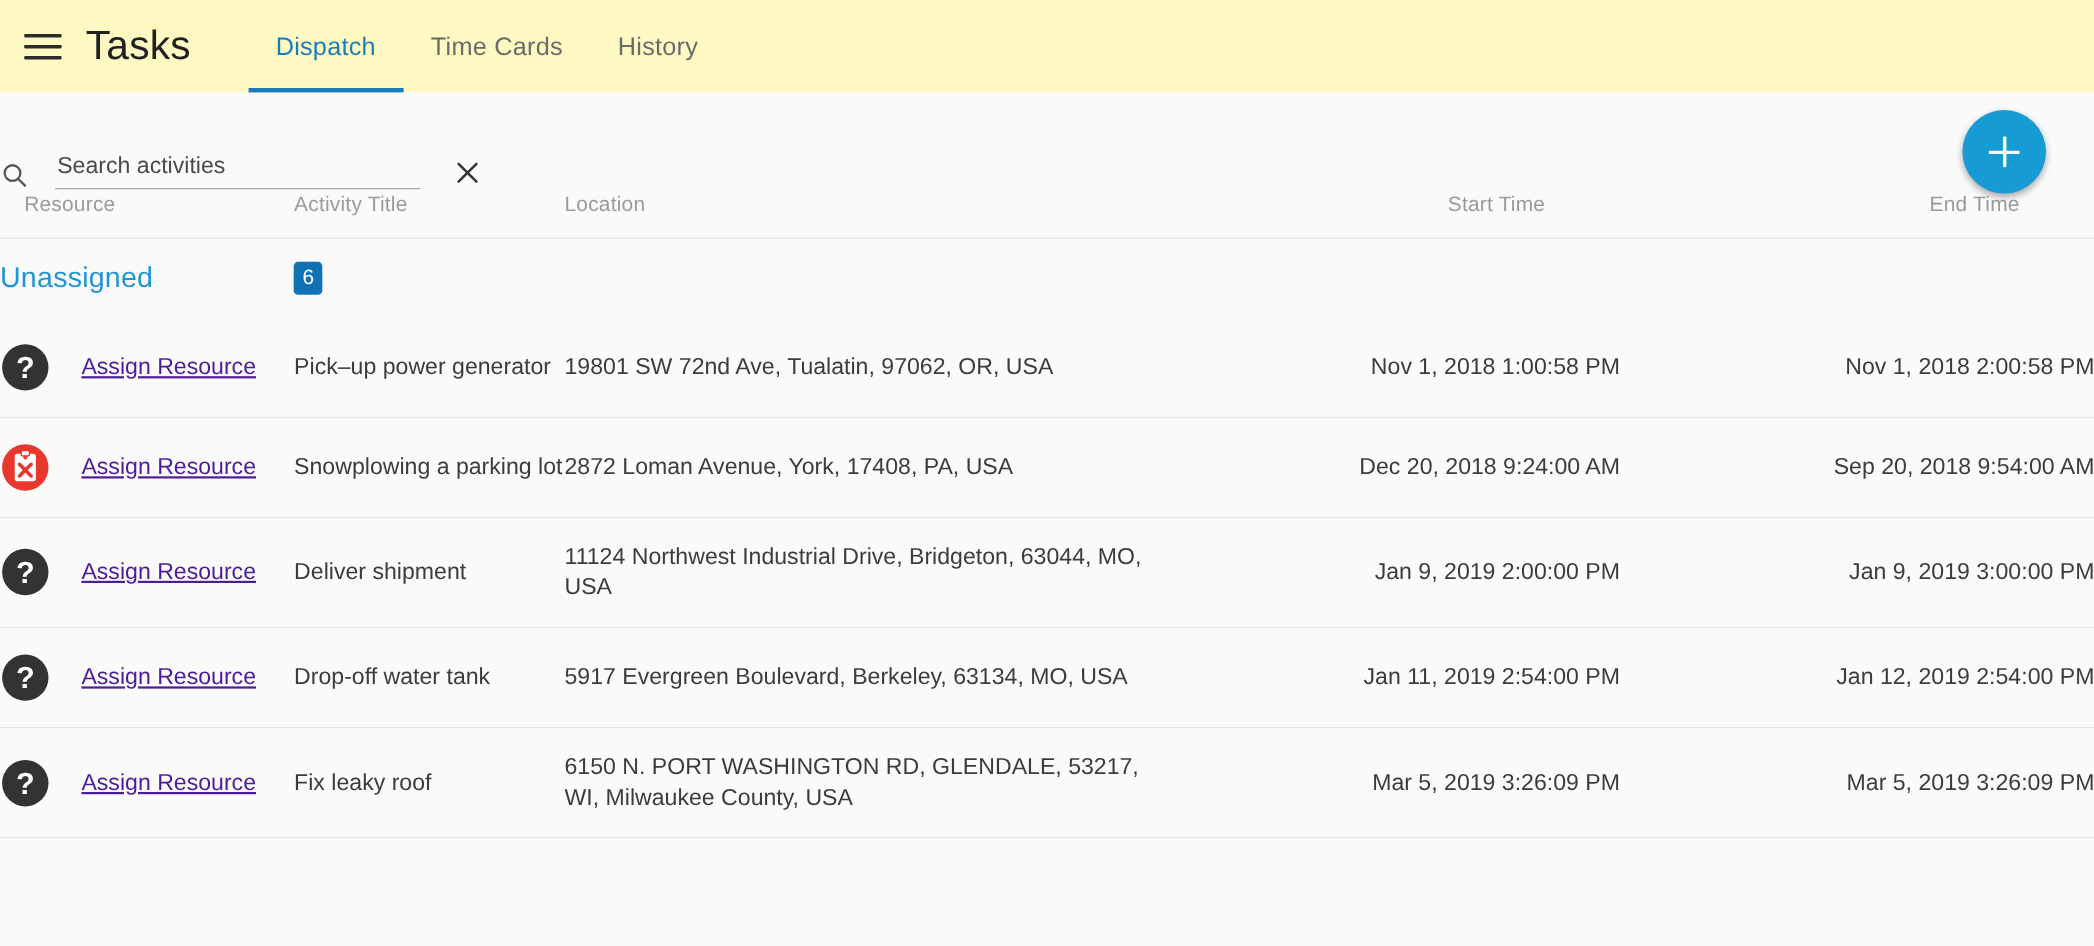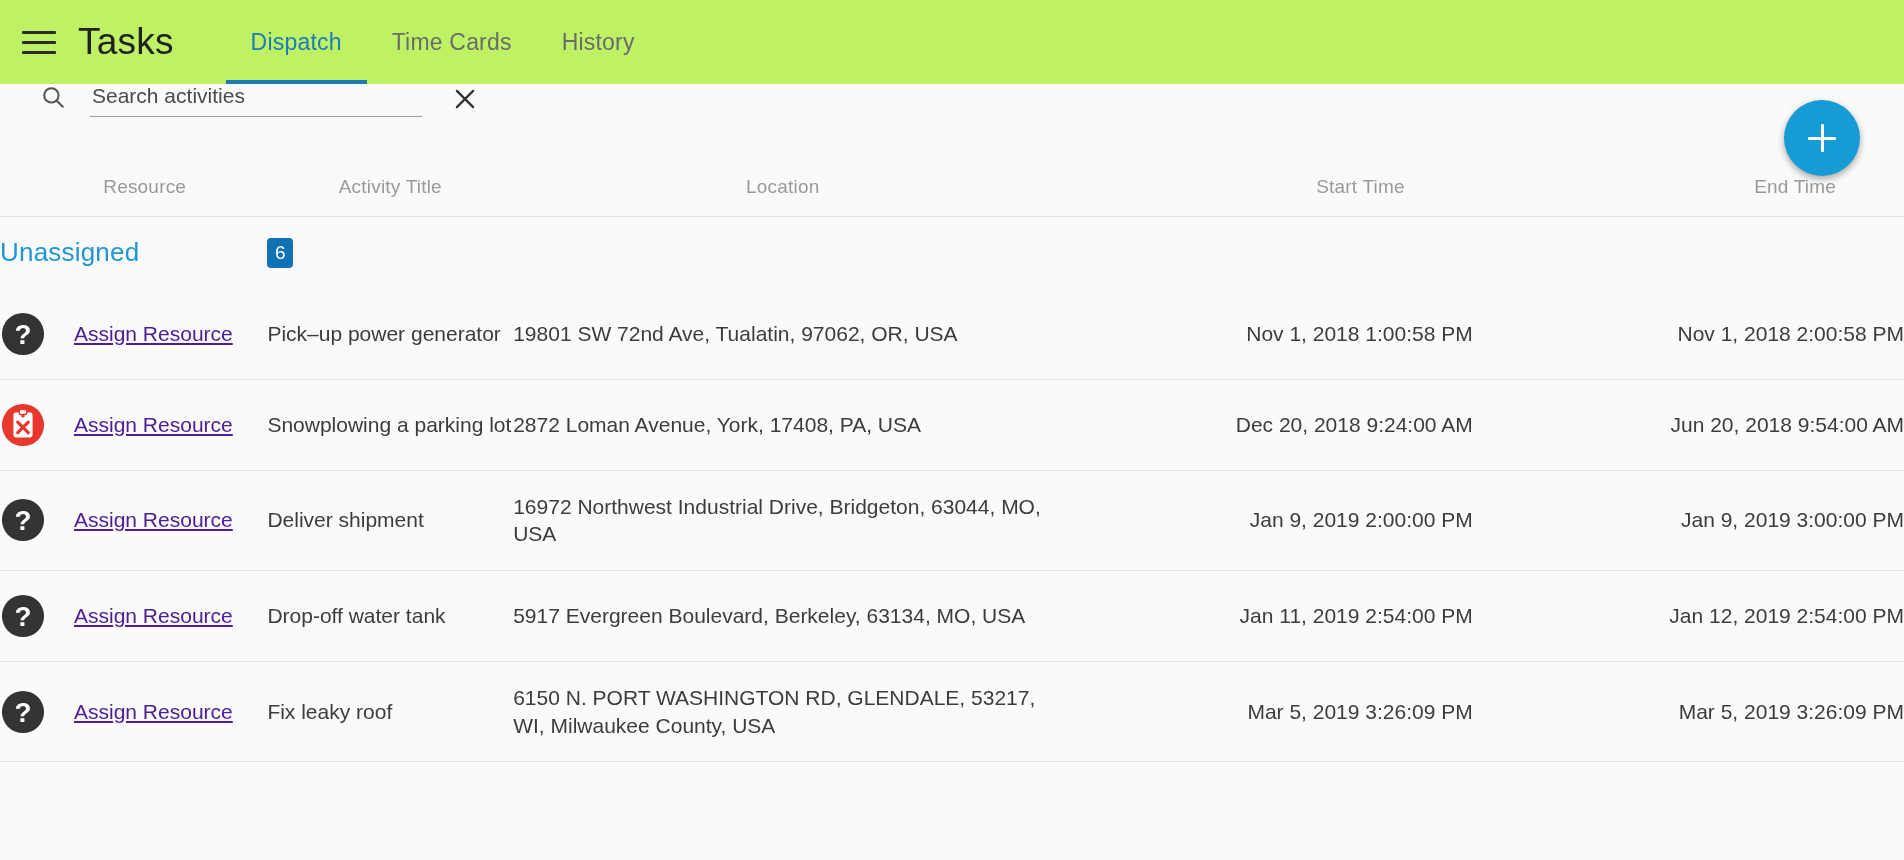--- a/index.html
+++ b/index.html
@@ -10,21 +10,21 @@
     width: 1904px;
     height: 860px;
     background: #ffffff;
     font-family: "Liberation Sans", sans-serif;
     -webkit-font-smoothing: antialiased;
   }
 
   
   .appbar {
     height: 84px;
-    background: #bef264;
+    background: #fef9c3;
     display: flex;
     align-items: center;
     padding: 0 0 0 22px;
     position: relative;
     z-index: 5;
   }
   .hamburger {
     width: 34px;
     height: 30px;
     display: flex;
@@ -80,22 +80,21 @@
     background: #fafafa;
     height: 776px;
     position: relative;
     overflow: hidden;
   }
 
   
   .searchrow {
     height: 88px;
     display: flex;
-    align-items: flex-start;
-    padding-left: 40px;
+    align-items: flex-end;
     position: relative;
   }
   .search-icon {
     width: 26px; height: 26px;
     flex: 0 0 auto;
     margin-right: 24px;
     cursor: pointer;
   }
   .search-field {
     width: 332px;
@@ -143,21 +142,21 @@
   .col-res   { width: 248px; }
   .col-title { width: 228px; }
   .col-loc   { width: 500px; }
   .col-start { width: 390px; }
   .col-end   { width: 400px; }
 
   thead th {
     font-weight: 400;
     font-size: 19px;
     color: #9a9a9a;
-    text-align: center;
+    text-align: left;
     padding: 4px 0 18px 0;
     letter-spacing: .2px;
     vertical-align: bottom;
   }
   thead th.th-res   { padding-left: 22px; }
   thead th.th-start,
   thead th.th-end   { text-align: right; padding-right: 68px; }
   thead tr { border-bottom: 1px solid #e4e4e4; }
 
   .group-row td {
@@ -310,35 +309,35 @@
               <circle cx="24" cy="14.5" r="1.8" fill="#e8372c"></circle>
               <line x1="18.5" y1="21" x2="29.5" y2="32" stroke="#e8372c" stroke-width="3.4" stroke-linecap="round"></line>
               <line x1="29.5" y1="21" x2="18.5" y2="32" stroke="#e8372c" stroke-width="3.4" stroke-linecap="round"></line>
             </svg>
             <span class="assign-link">Assign Resource</span>
           </div>
         </td>
         <td class="cell-title">Snowplowing a parking lot</td>
         <td class="cell-loc">2872 Loman Avenue, York, 17408, PA, USA</td>
         <td class="cell-start">Dec 20, 2018 9:24:00 AM</td>
-        <td class="cell-end">Jun 20, 2018 9:54:00 AM</td>
+        <td class="cell-end">Sep 20, 2018 9:54:00 AM</td>
       </tr>
 
       <tr>
         <td class="cell-res">
           <div class="res-wrap">
             <svg class="status-icon" viewBox="0 0 48 48">
               <circle cx="24" cy="24" r="22" fill="#333333"></circle>
               <text x="24" y="34" text-anchor="middle" fill="#ffffff" font-size="29" font-weight="bold" font-family="'Liberation Sans', sans-serif">?</text>
             </svg>
             <span class="assign-link">Assign Resource</span>
           </div>
         </td>
         <td class="cell-title">Deliver shipment</td>
-        <td class="cell-loc">16972 Northwest Industrial Drive, Bridgeton, 63044, MO, USA</td>
+        <td class="cell-loc">11124 Northwest Industrial Drive, Bridgeton, 63044, MO, USA</td>
         <td class="cell-start">Jan 9, 2019 2:00:00 PM</td>
         <td class="cell-end">Jan 9, 2019 3:00:00 PM</td>
       </tr>
 
       <tr>
         <td class="cell-res">
           <div class="res-wrap">
             <svg class="status-icon" viewBox="0 0 48 48">
               <circle cx="24" cy="24" r="22" fill="#333333"></circle>
               <text x="24" y="34" text-anchor="middle" fill="#ffffff" font-size="29" font-weight="bold" font-family="'Liberation Sans', sans-serif">?</text>

